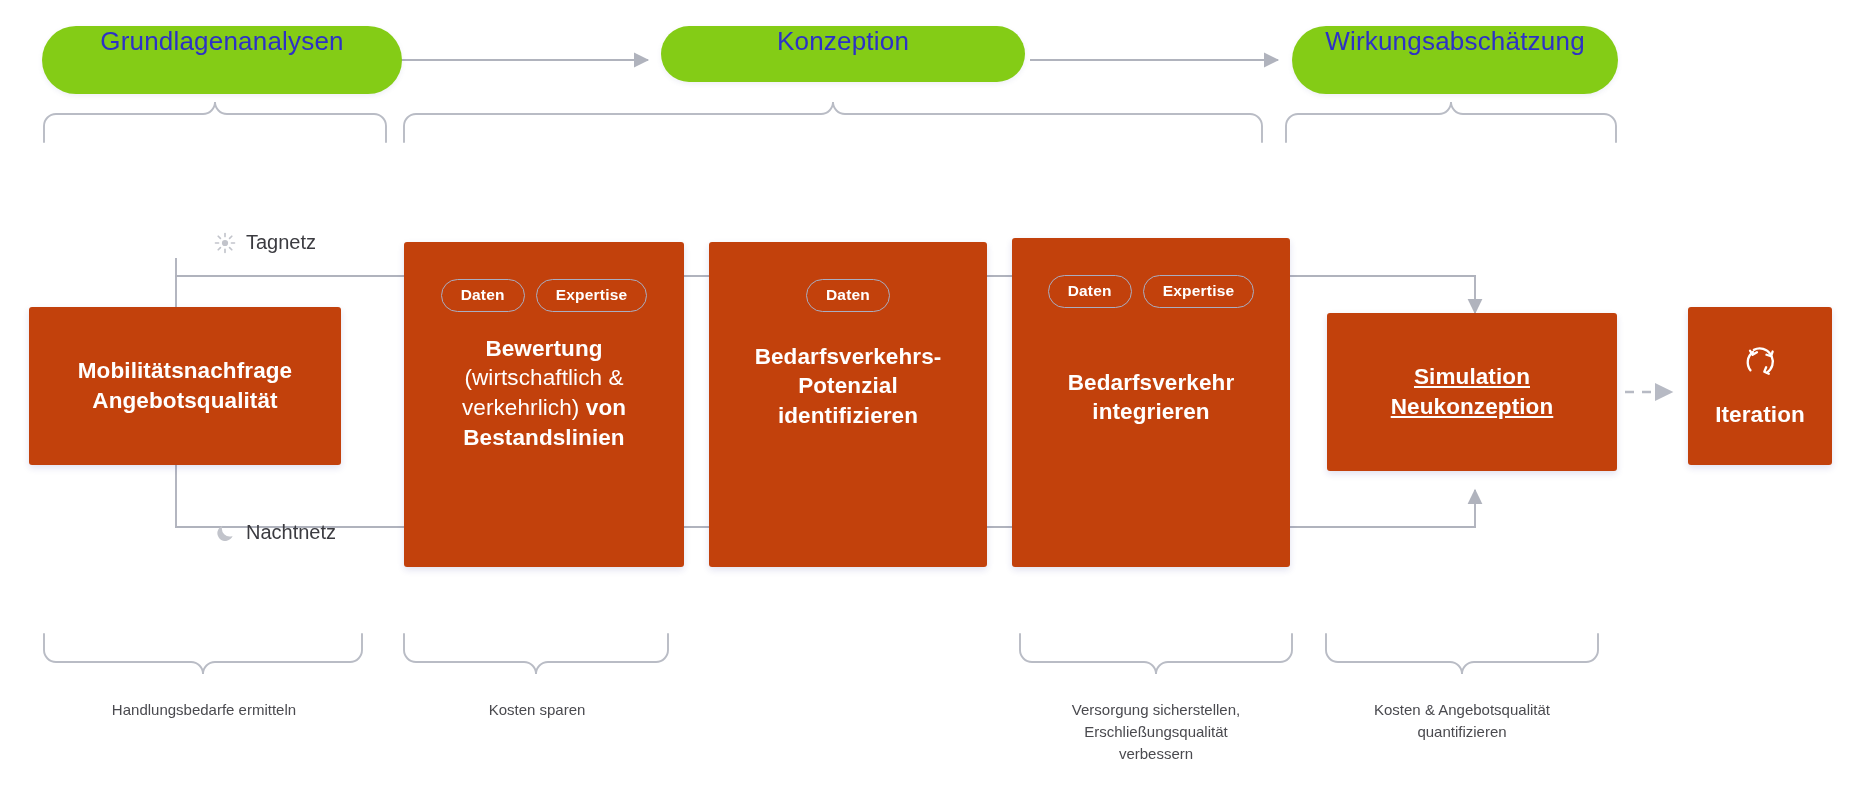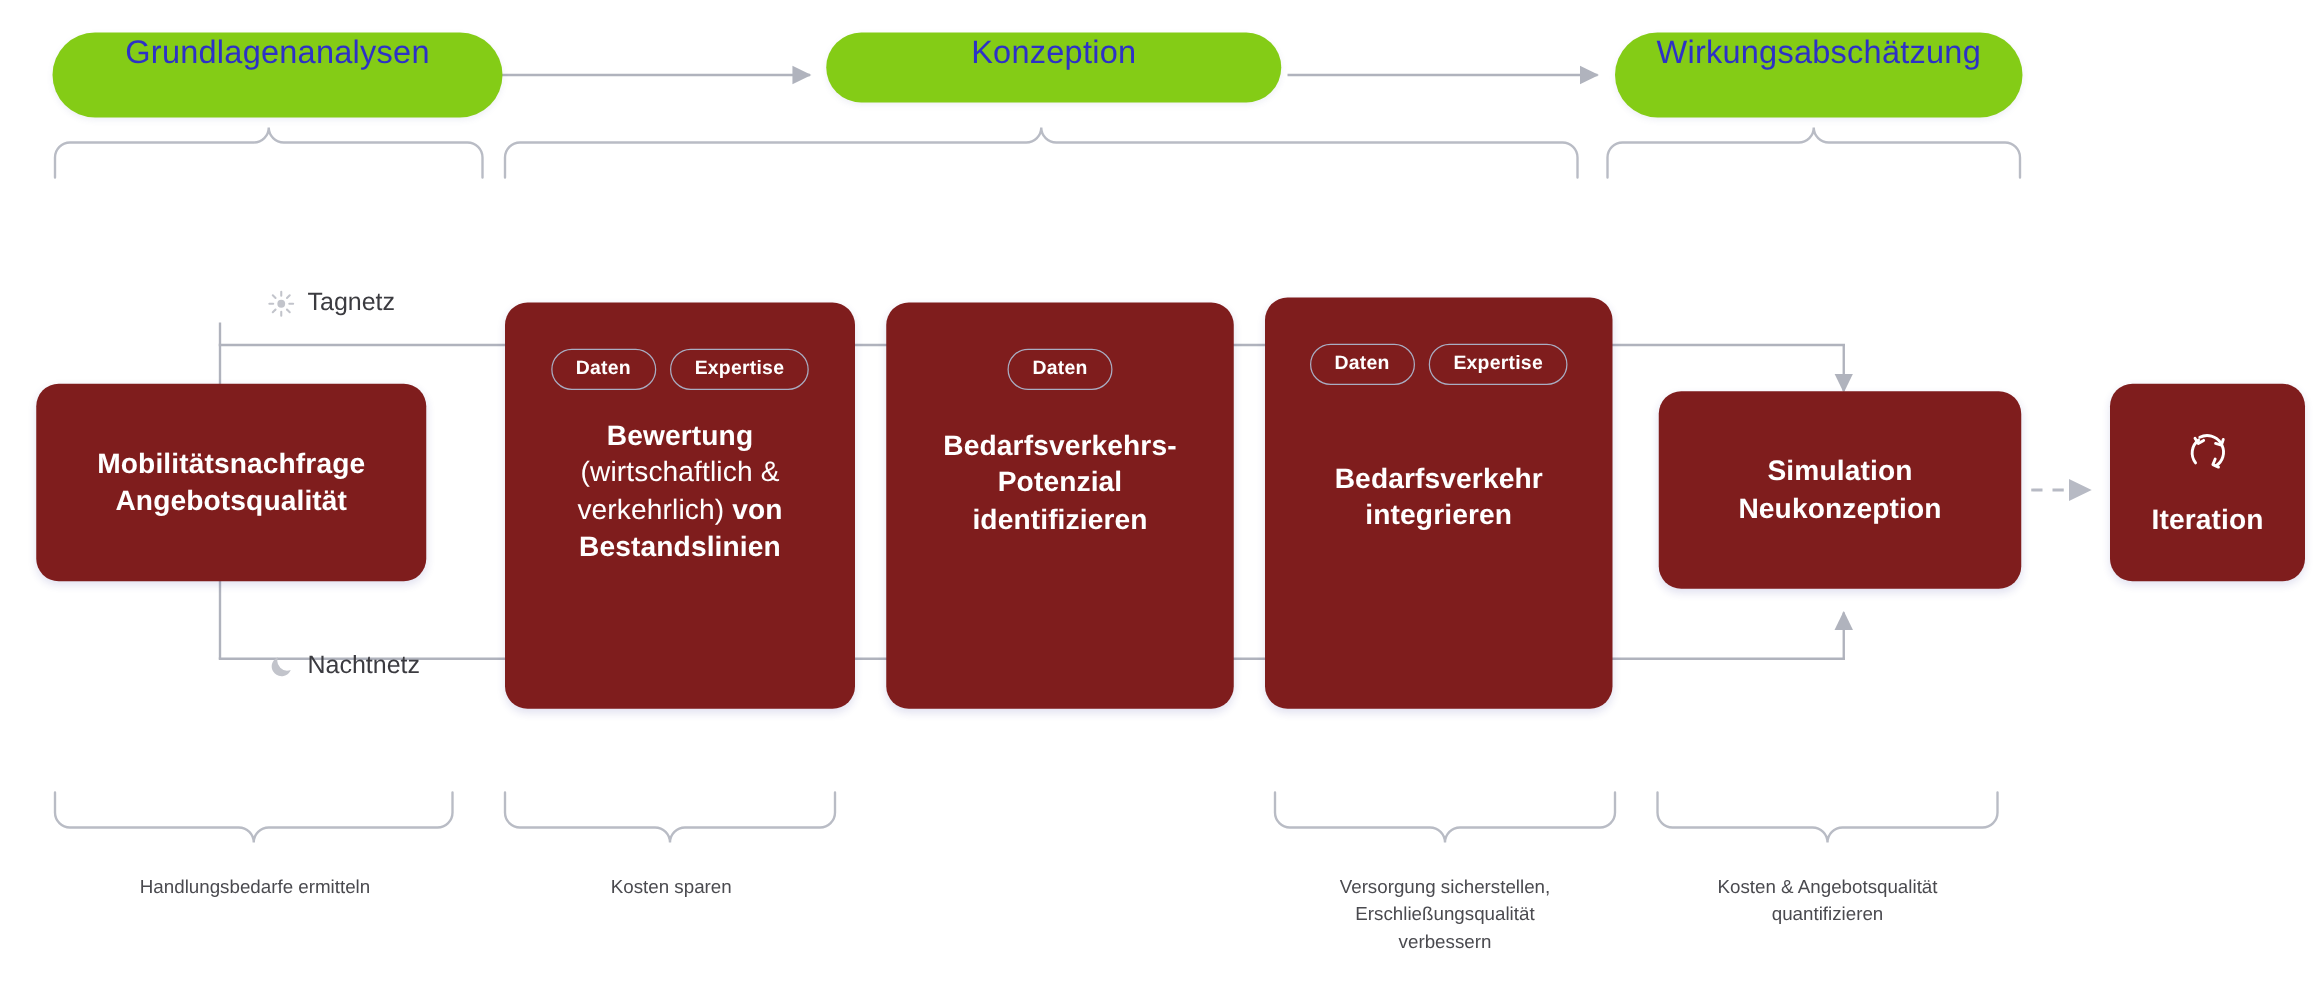--- a/index.html
+++ b/index.html
@@ -14,21 +14,21 @@
   
   .pill{
     position:absolute;background:#84cc16;border-radius:34px;
     display:flex;align-items:flex-start;justify-content:center;
     color:#2d31c7;font-size:26px;font-weight:400;letter-spacing:.2px;
     box-shadow:0 2px 5px rgba(90,95,160,.10);
   }
 
   
   .card{
-    position:absolute;background:#7f1d1d;border-radius:18px;
+    position:absolute;background:#c2410c;border-radius:3px;
     color:#ffffff;display:flex;flex-direction:column;align-items:center;
     box-shadow:0 3px 7px rgba(40,45,150,.14);
   }
   .card .badges{display:flex;gap:11px;justify-content:center;}
   .badge{
     border:1.6px solid #a9adc2;border-radius:999px;
     padding:7px 19px 8px;font-size:15.5px;font-weight:700;color:#ffffff;
     line-height:1;white-space:nowrap;letter-spacing:.2px;
   }
   .card .title{
@@ -36,21 +36,21 @@
     letter-spacing:.1px;padding:0 14px;
   }
   .card .title .reg{font-weight:400;}
 
   .card-left{justify-content:center;}
   .card-left .title{font-size:22.5px;}
 
   .card-tall{padding-top:37px;}
   .card-tall .title{margin-top:22px;}
 
-  .card-sim{justify-content:center;}
+  .card-sim{justify-content:center;text-decoration:underline;}
   .card-iter{justify-content:center;gap:4px;}
   .card-iter .title{font-size:22.5px;}
 
   
   .legend{
     position:absolute;display:flex;align-items:center;gap:10px;
     color:#3b3b40;font-size:20px;font-weight:400;white-space:nowrap;
   }
   .legend .glyph{width:22px;height:22px;display:block;}
 
@@ -189,21 +189,21 @@
     </div>
   </div>
 
   <div class="card card-sim" style="left:1327px;top:313px;width:290px;height:158px;">
     <div class="title">
       <span>Simulation</span><br>
       <span>Neukonzeption</span>
     </div>
   </div>
 
-  <div class="card card-iter" style="left:1688px;top:307px;width:156px;height:158px;">
+  <div class="card card-iter" style="left:1688px;top:307px;width:144px;height:158px;">
     <span style="display:block;margin-bottom:10px;">
       <svg viewBox="0 0 26 26" width="40" height="40" fill="none" stroke="#ffffff" stroke-width="1.5" stroke-linecap="round" stroke-linejoin="round">
         <path d="M20.6 9.4a8.4 8.4 0 0 1 -3.1 10.5"></path>
         <path d="M18.7 20.6 l-2.9 -1.3 l1.2 -2.9"></path>
         <path d="M6.8 18.4a8.4 8.4 0 0 1 1.6 -11.9"></path>
         <path d="M6.5 5.6 l1.7 2.7 l2.8 -1.6"></path>
         <path d="M9.0 5.1a8.4 8.4 0 0 1 10.9 3.0"></path>
         <path d="M21.2 6.2 l-1.0 3.0 l-3.0 -0.9"></path>
       </svg>
     </span>

